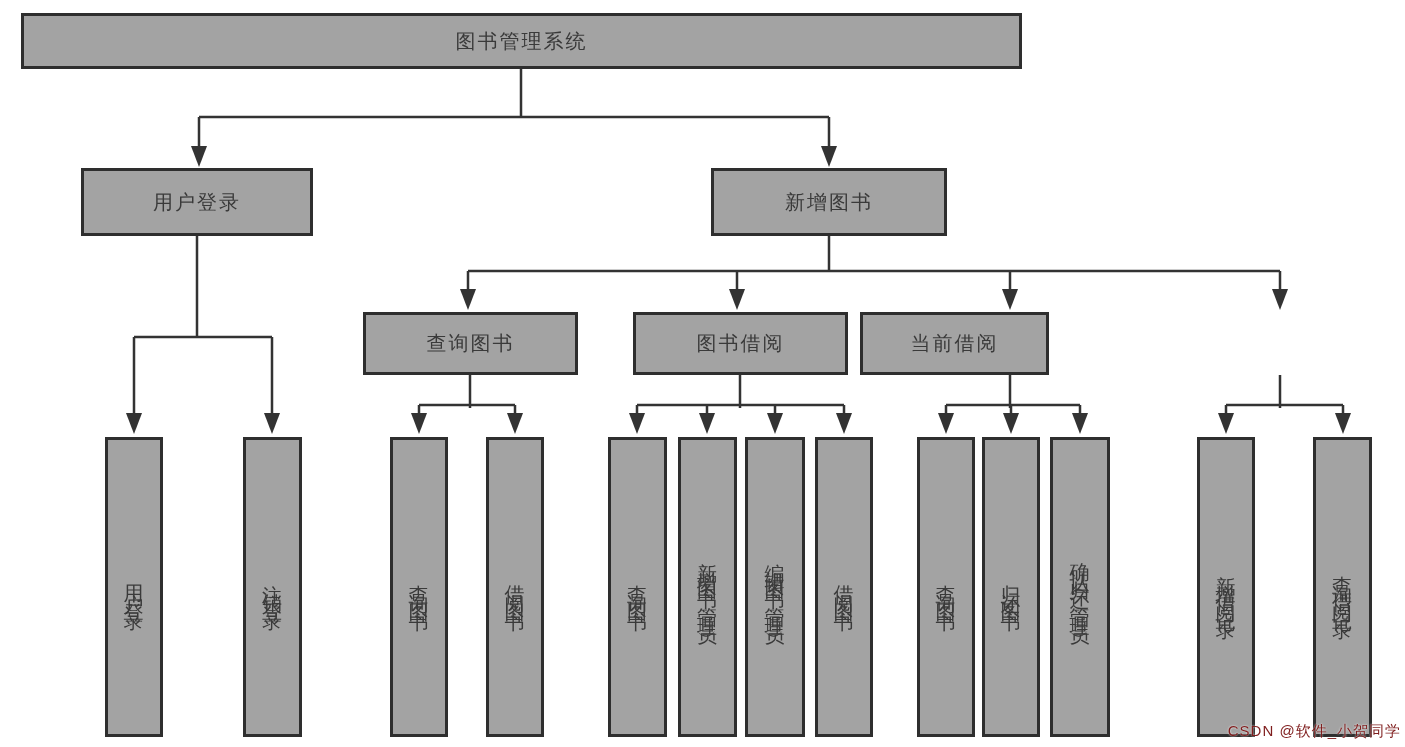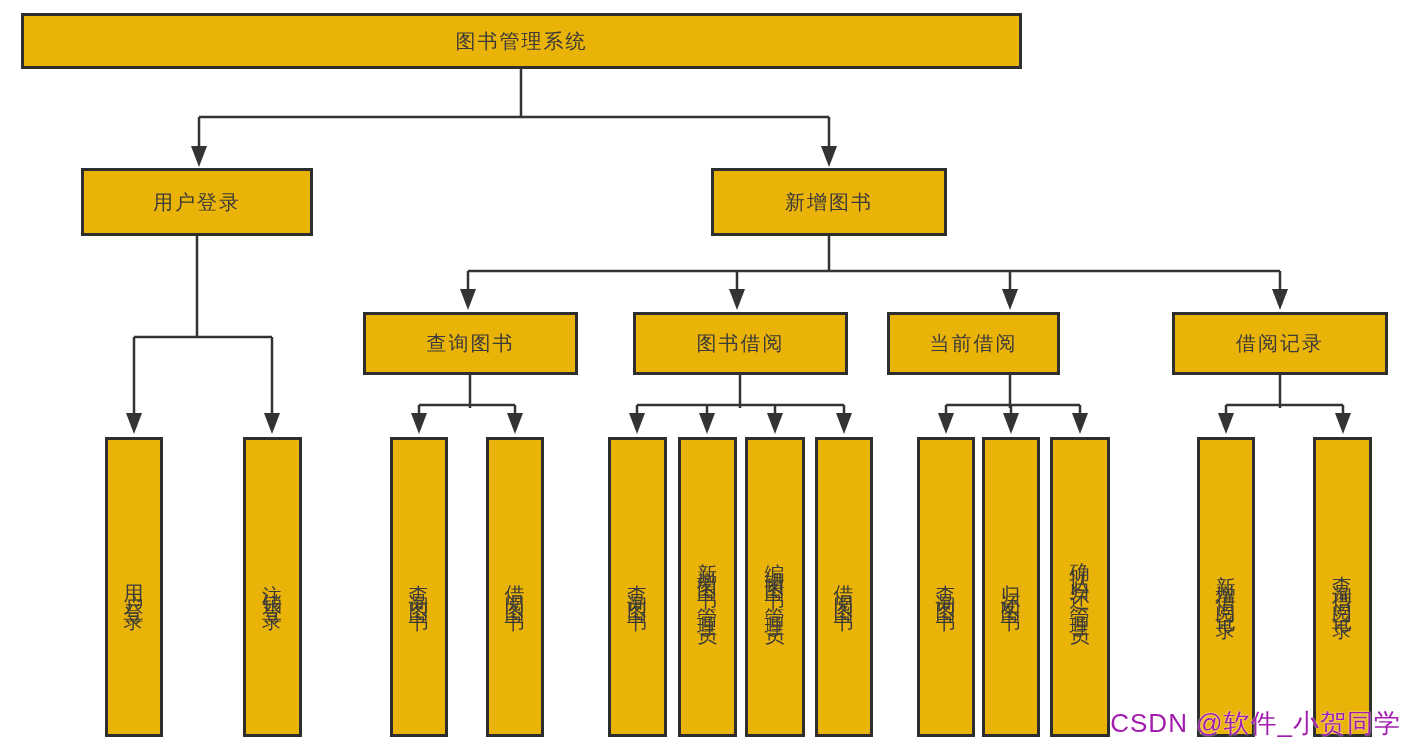--- a/index.html
+++ b/index.html
@@ -10,21 +10,21 @@
   .stage {
     position:relative;
     width:1405px; height:747px;
     background:#ffffff;
     overflow:hidden;
   }
   .box {
     position:absolute;
     box-sizing:border-box;
     border:3px solid #2e2e2e;
-    background:#eab308;
+    background:#a3a3a3;
     display:flex;
     align-items:center;
     justify-content:center;
     color:#3a3a3a;
   }
   .hnode span {
     font-size:20px;
     letter-spacing:2px;
     color:#3a3a3a;
     white-space:nowrap;
@@ -40,22 +40,22 @@
   .connectors {
     position:absolute;
     left:0; top:0;
     width:1405px; height:747px;
     pointer-events:none;
   }
   .watermark {
     position:absolute;
     right:4px;
     bottom:6px;
-    font-size:26px;
-    color:#a21caf;
+    font-size:15px;
+    color:#7f1d1d;
     letter-spacing:1px;
     white-space:nowrap;
     text-shadow:0 0 2px #ffffff;
   }
 </style>
 </head>
 <body>
 
 <div class="stage">
 
@@ -101,25 +101,22 @@
   <div class="box hnode" style="left:711px;top:168px;width:236px;height:68px">
     <span>新增图书</span>
   </div>
 
   <div class="box hnode" style="left:363px;top:312px;width:215px;height:63px">
     <span>查询图书</span>
   </div>
   <div class="box hnode" style="left:633px;top:312px;width:215px;height:63px">
     <span>图书借阅</span>
   </div>
-  <div class="box hnode" style="left:887px;top:312px;width:173px;height:63px">
+  <div class="box hnode" style="left:860px;top:312px;width:189px;height:63px">
     <span>当前借阅</span>
-  </div>
-  <div class="box hnode" style="left:1172px;top:312px;width:216px;height:63px">
-    <span>借阅记录</span>
   </div>
 
   <div class="box vnode" style="left:105px;top:437px;width:58px;height:300px">
     <span>用户登录</span>
   </div>
   <div class="box vnode" style="left:243px;top:437px;width:59px;height:300px">
     <span>注销登录</span>
   </div>
 
   <div class="box vnode" style="left:390px;top:437px;width:58px;height:300px">

